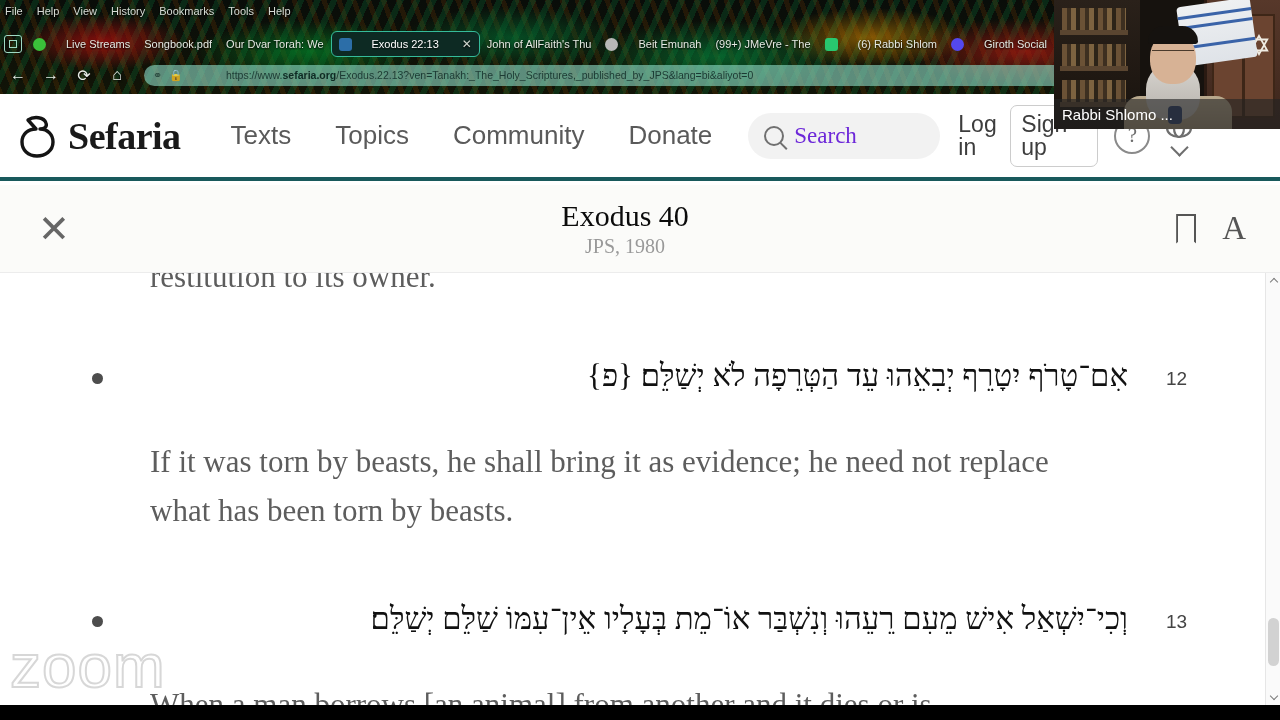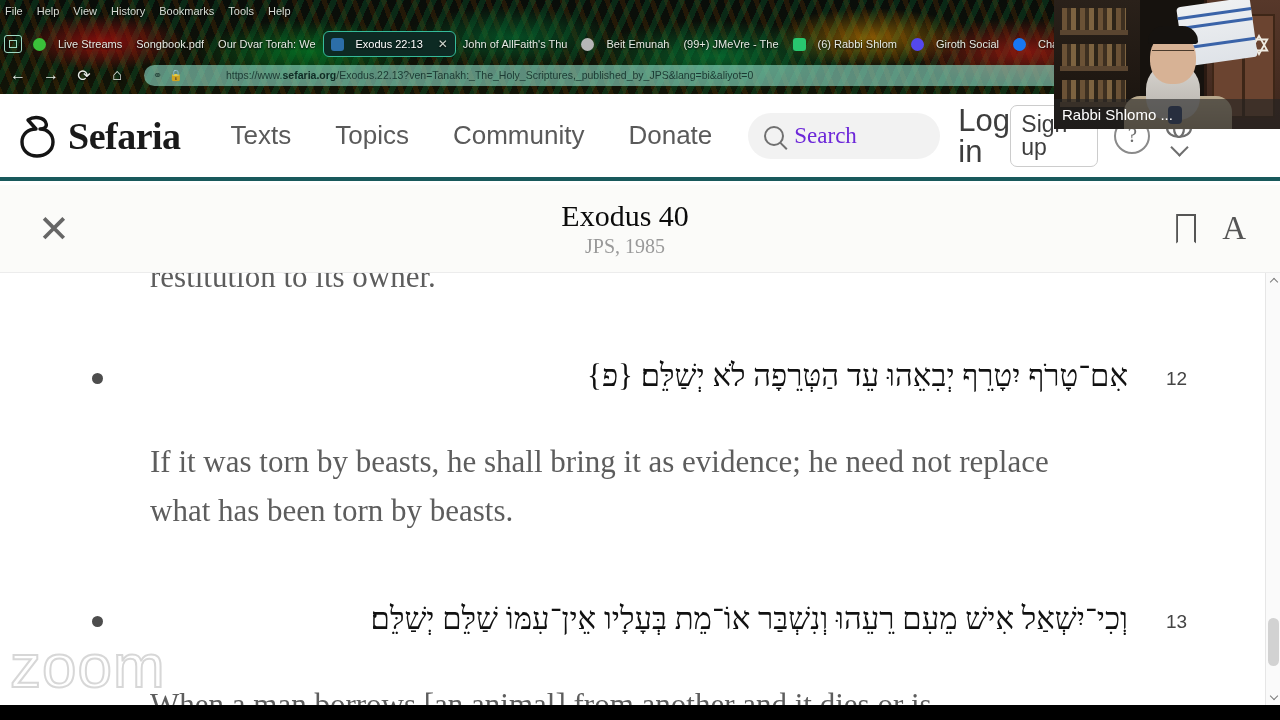--- a/index.html
+++ b/index.html
@@ -38,21 +38,21 @@
     display: flex; align-items: center; gap: 14px; padding-left: 5px;
     font-size: 11px; color: #d7dcd5;
   }
   .menubar span { text-shadow: 0 1px 2px #000; cursor: default; }
 
   .tabstrip {
     position: absolute; top: 30px; left: 0; right: 0; height: 28px;
     display: flex; align-items: center; gap: 0px; padding-left: 2px;
   }
   .tab {
-    display: flex; align-items: center; gap: 12px;
+    display: flex; align-items: center; gap: 20px;
     height: 26px; padding: 0 7px;
     font-size: 11px; color: #e4e9e2; white-space: nowrap;
     text-shadow: 0 1px 2px #000; max-width: 132px; overflow: hidden;
   }
   .tab.active {
     background: #0d2a23; border: 1px solid #35bb9a; border-radius: 6px;
     color: #ffffff; max-width: 160px;
   }
   .tab .favicon {
     width: 13px; height: 13px; border-radius: 3px; flex: 0 0 13px;
@@ -117,21 +117,21 @@
   }
   .search-wrap .mag::after {
     content:''; position:absolute; right:-6px; bottom:-4px;
     width: 9px; height: 2.4px; background:#707070; transform: rotate(45deg);
   }
   .search-wrap .sp {
     font-family: "Liberation Serif", serif; font-size: 23px; color: #6d28d9;
   }
   .auth { display: flex; align-items: center; margin-left: 18px; gap: 6px; }
   .login {
-    font-size: 31px; color: #3d3d3d; width: 46px; line-height: 1.0;
+    font-size: 23px; color: #3d3d3d; width: 46px; line-height: 1.0;
   }
   .signup {
     font-size: 23px; color: #3d3d3d; line-height: 1.0;
     border: 1px solid #ccc; border-radius: 7px; padding: 7px 10px; width: 88px;
   }
   .hdr-icons { display: flex; align-items: center; gap: 14px; margin-left: 16px; }
   .help-circle {
     width: 36px; height: 36px; border-radius: 50%; border: 2px solid #8a8a8a;
     display: flex; align-items: center; justify-content: center;
     font-family: "Liberation Serif", serif; font-size: 21px; color: #6e6e6e;
@@ -398,21 +398,21 @@
         </svg>
         <span class="chev"></span>
       </div>
     </div>
   </div>
 
   <div class="panel-header">
     <div class="close-x">✕</div>
     <div class="panel-title-block">
       <div class="panel-title">Exodus 40</div>
-      <div class="panel-sub">JPS, 1985</div>
+      <div class="panel-sub">JPS, 1980</div>
     </div>
     <div class="panel-tools">
       <div class="bookmark-ico"></div>
       <div class="font-a">A</div>
     </div>
   </div>
 
   <div class="text-body">
 
     <div class="clipped-top">restitution to its owner.</div>

